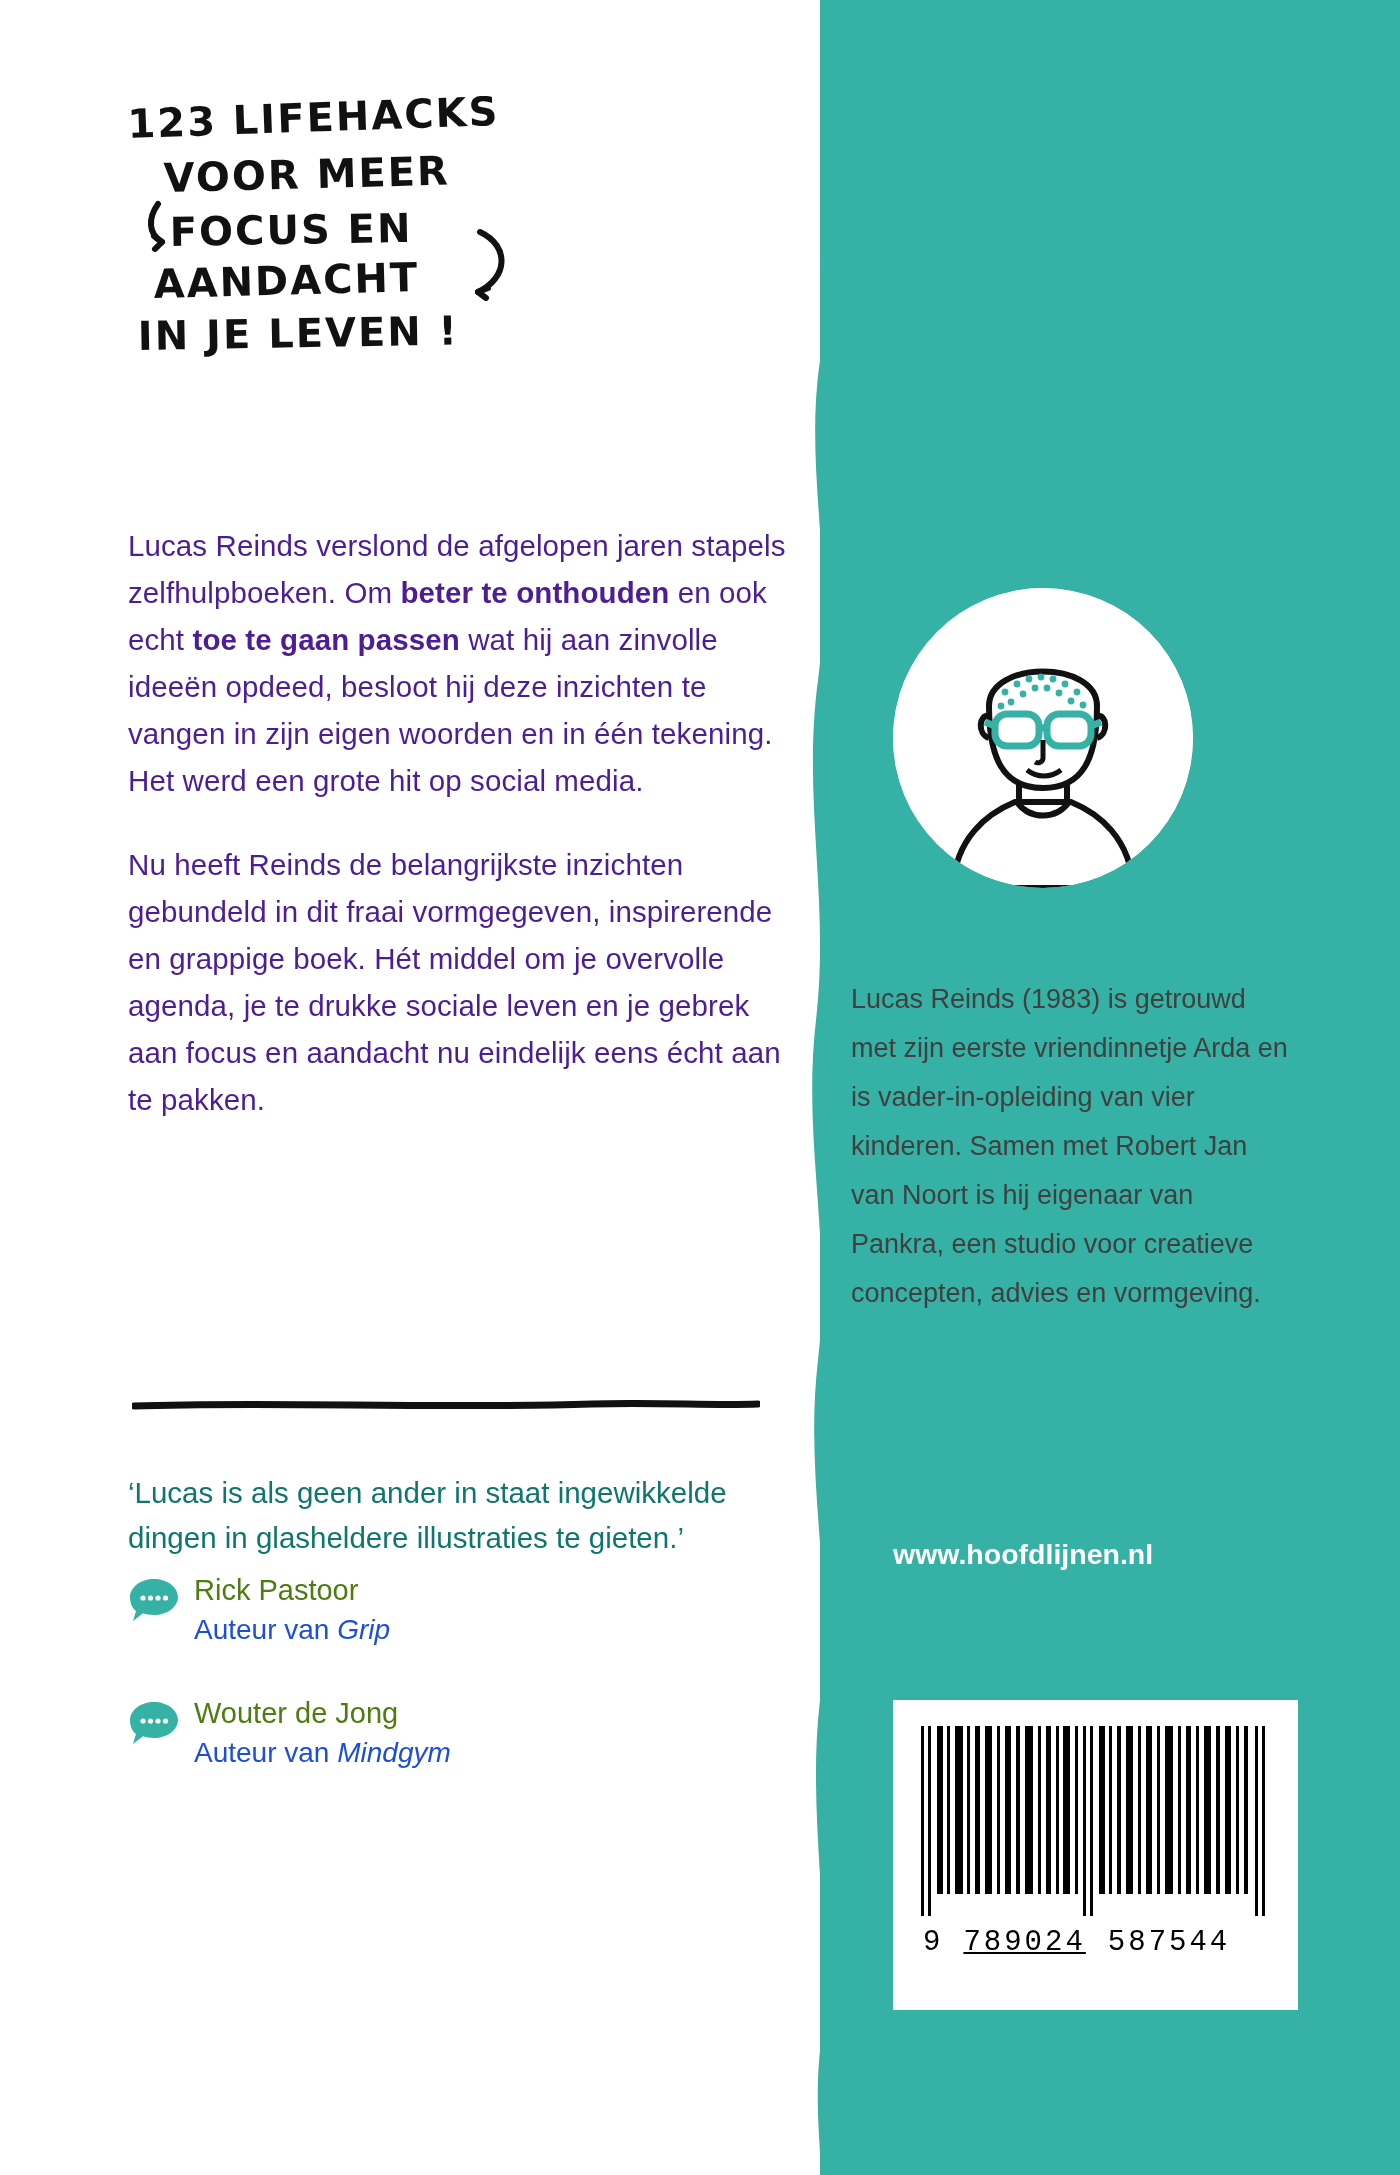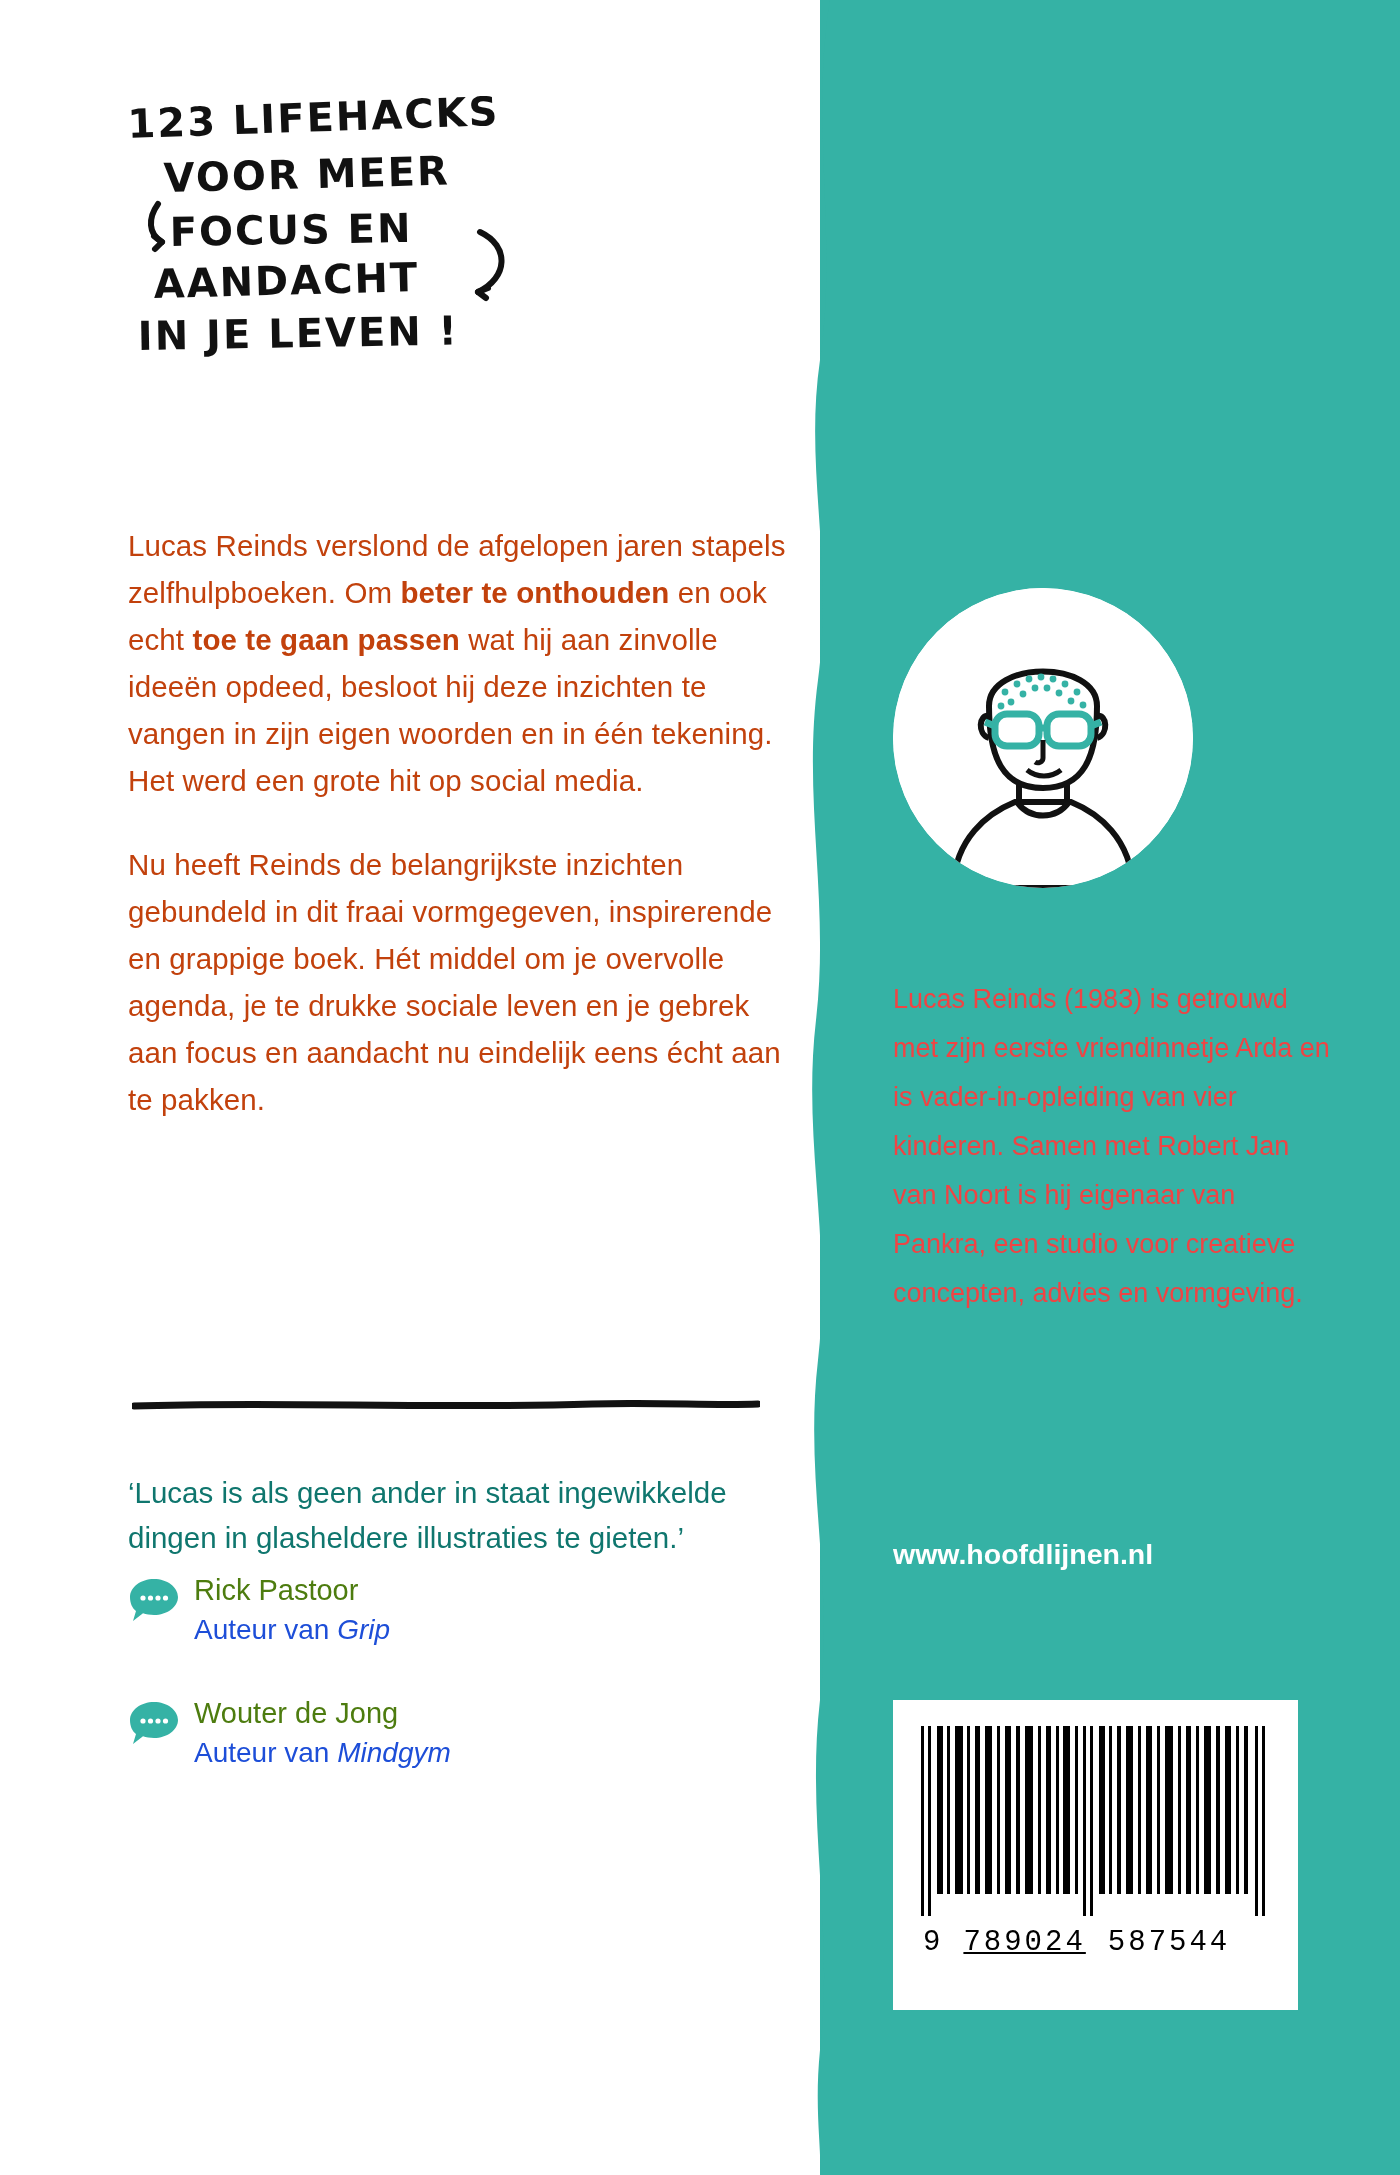--- a/index.html
+++ b/index.html
@@ -54,21 +54,21 @@
   }
   .headline svg { display: block; }
 
   .body-text {
     position: absolute;
     left: 128px;
     top: 522px;
     width: 660px;
     font-size: 29.5px;
     line-height: 47px;
-    color: #c2410c;
+    color: #4c1d95;
     letter-spacing: 0.1px;
   }
   .body-text p { margin-bottom: 37px; }
   .body-text p:last-child { margin-bottom: 0; }
   .body-text b { font-weight: 700; }
 
   .rule {
     position: absolute;
     left: 132px;
     top: 1400px;
@@ -121,26 +121,26 @@
     left: 893px;
     top: 588px;
     width: 300px;
     height: 300px;
     border-radius: 50%;
     background: #ffffff;
     overflow: hidden;
   }
   .bio {
     position: absolute;
-    left: 893px;
+    left: 851px;
     top: 975px;
     width: 440px;
     font-size: 27px;
     line-height: 49px;
-    color: #ef4444;
+    color: #404040;
   }
   .links {
     position: absolute;
     left: 893px;
     top: 1532px;
     width: 440px;
     color: #ffffff;
     font-size: 28.5px;
     font-weight: 700;
     line-height: 44px;

